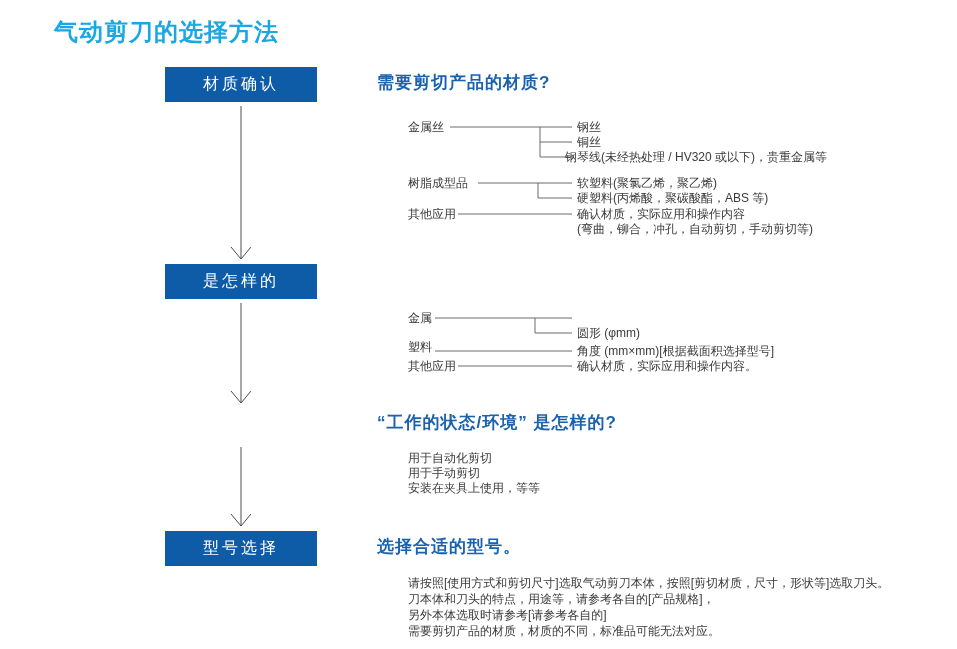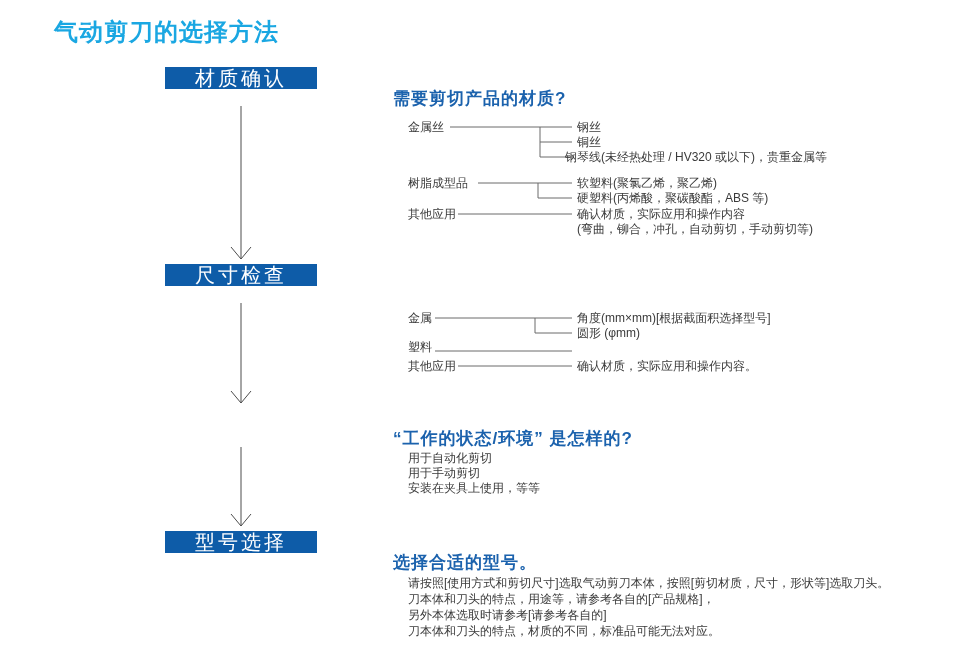--- a/index.html
+++ b/index.html
@@ -6,27 +6,27 @@
   .canvas {
     position:relative; width:957px; height:649px; background:#ffffff;
     font-family:"Liberation Sans","DejaVu Sans",sans-serif; overflow:hidden;
   }
   .title {
     position:absolute; left:38px; top:0; margin:16px;
     font-size:24px; font-weight:bold; color:#1aa7e2; letter-spacing:1px;
   }
   .lines { position:absolute; left:0; top:0; width:957px; height:649px; pointer-events:none; }
   .box {
-    position:absolute; left:165px; width:152px; height:22px;
+    position:absolute; left:165px; width:152px; height:35px;
     background:#0e5ca8; color:#ffffff;
     display:flex; align-items:center; justify-content:center;
-    font-size:20px; letter-spacing:3px;
+    font-size:16px; letter-spacing:3px;
   }
   .heading {
-    position:absolute; left:377px; margin:16px;
+    position:absolute; left:377px; margin:0;
     font-size:17px; font-weight:bold; color:#1b62ad; white-space:nowrap; letter-spacing:1px;
   }
   .t {
     position:absolute; font-size:12px; color:#3a3a3a; white-space:nowrap; line-height:14px;text-align:right;
   }
 </style>
 </head>
 <body>
 
 <div class="canvas">
@@ -62,21 +62,21 @@
     <g stroke="#6a6a6a" stroke-width="1" fill="none">
       <path d="M435 318 H572"></path>
       <path d="M535 318 V333"></path>
       <path d="M535 333 H572"></path>
       <path d="M435 351 H572"></path>
       <path d="M458 366 H572"></path>
     </g>
   </svg>
 
   <div class="box" style="top:67px">材质确认</div>
-  <div class="box" style="top:264px">尺寸检查</div>
+  <div class="box" style="top:264px">是怎样的</div>
   <div class="box" style="top:531px">型号选择</div>
 
   <p class="heading" style="top:71px">需要剪切产品的材质?</p>
   <p class="heading" style="top:411px">“工作的状态/环境” 是怎样的?</p>
   <p class="heading" style="top:535px">选择合适的型号。</p>
 
   <span class="t" style="left:408px; top:120px">金属丝</span>
   <span class="t" style="left:408px; top:176px">树脂成型品</span>
   <span class="t" style="left:408px; top:207px">其他应用</span>
 
@@ -85,26 +85,26 @@
   <span class="t" style="left:565px; top:150px">钢琴线(未经热处理 / HV320 或以下)，贵重金属等</span>
   <span class="t" style="left:577px; top:176px">软塑料(聚氯乙烯，聚乙烯)</span>
   <span class="t" style="left:577px; top:191px">硬塑料(丙烯酸，聚碳酸酯，ABS 等)</span>
   <span class="t" style="left:577px; top:207px">确认材质，实际应用和操作内容</span>
   <span class="t" style="left:577px; top:222px">(弯曲，铆合，冲孔，自动剪切，手动剪切等)</span>
 
   <span class="t" style="left:408px; top:311px">金属</span>
   <span class="t" style="left:408px; top:340px">塑料</span>
   <span class="t" style="left:408px; top:359px">其他应用</span>
 
-  <span class="t" style="left:577px; top:311px">角度(mm×mm)[根据截面积选择型号]</span>
   <span class="t" style="left:577px; top:326px">圆形 (φmm)</span>
+  <span class="t" style="left:577px; top:344px">角度 (mm×mm)[根据截面积选择型号]</span>
   <span class="t" style="left:577px; top:359px">确认材质，实际应用和操作内容。</span>
 
   <span class="t" style="left:408px; top:451px">用于自动化剪切</span>
   <span class="t" style="left:408px; top:466px">用于手动剪切</span>
   <span class="t" style="left:408px; top:481px">安装在夹具上使用，等等</span>
 
   <span class="t" style="left:408px; top:592px">刀本体和刀头的特点，用途等，请参考各自的[产品规格]，</span>
   <span class="t" style="left:408px; top:576px">请按照[使用方式和剪切尺寸]选取气动剪刀本体，按照[剪切材质，尺寸，形状等]选取刀头。</span>
   <span class="t" style="left:408px; top:608px">另外本体选取时请参考[请参考各自的]</span>
-  <span class="t" style="left:408px; top:624px">刀本体和刀头的特点，材质的不同，标准品可能无法对应。</span>
+  <span class="t" style="left:408px; top:624px">需要剪切产品的材质，材质的不同，标准品可能无法对应。</span>
 
 </div>
 
 </body></html>

